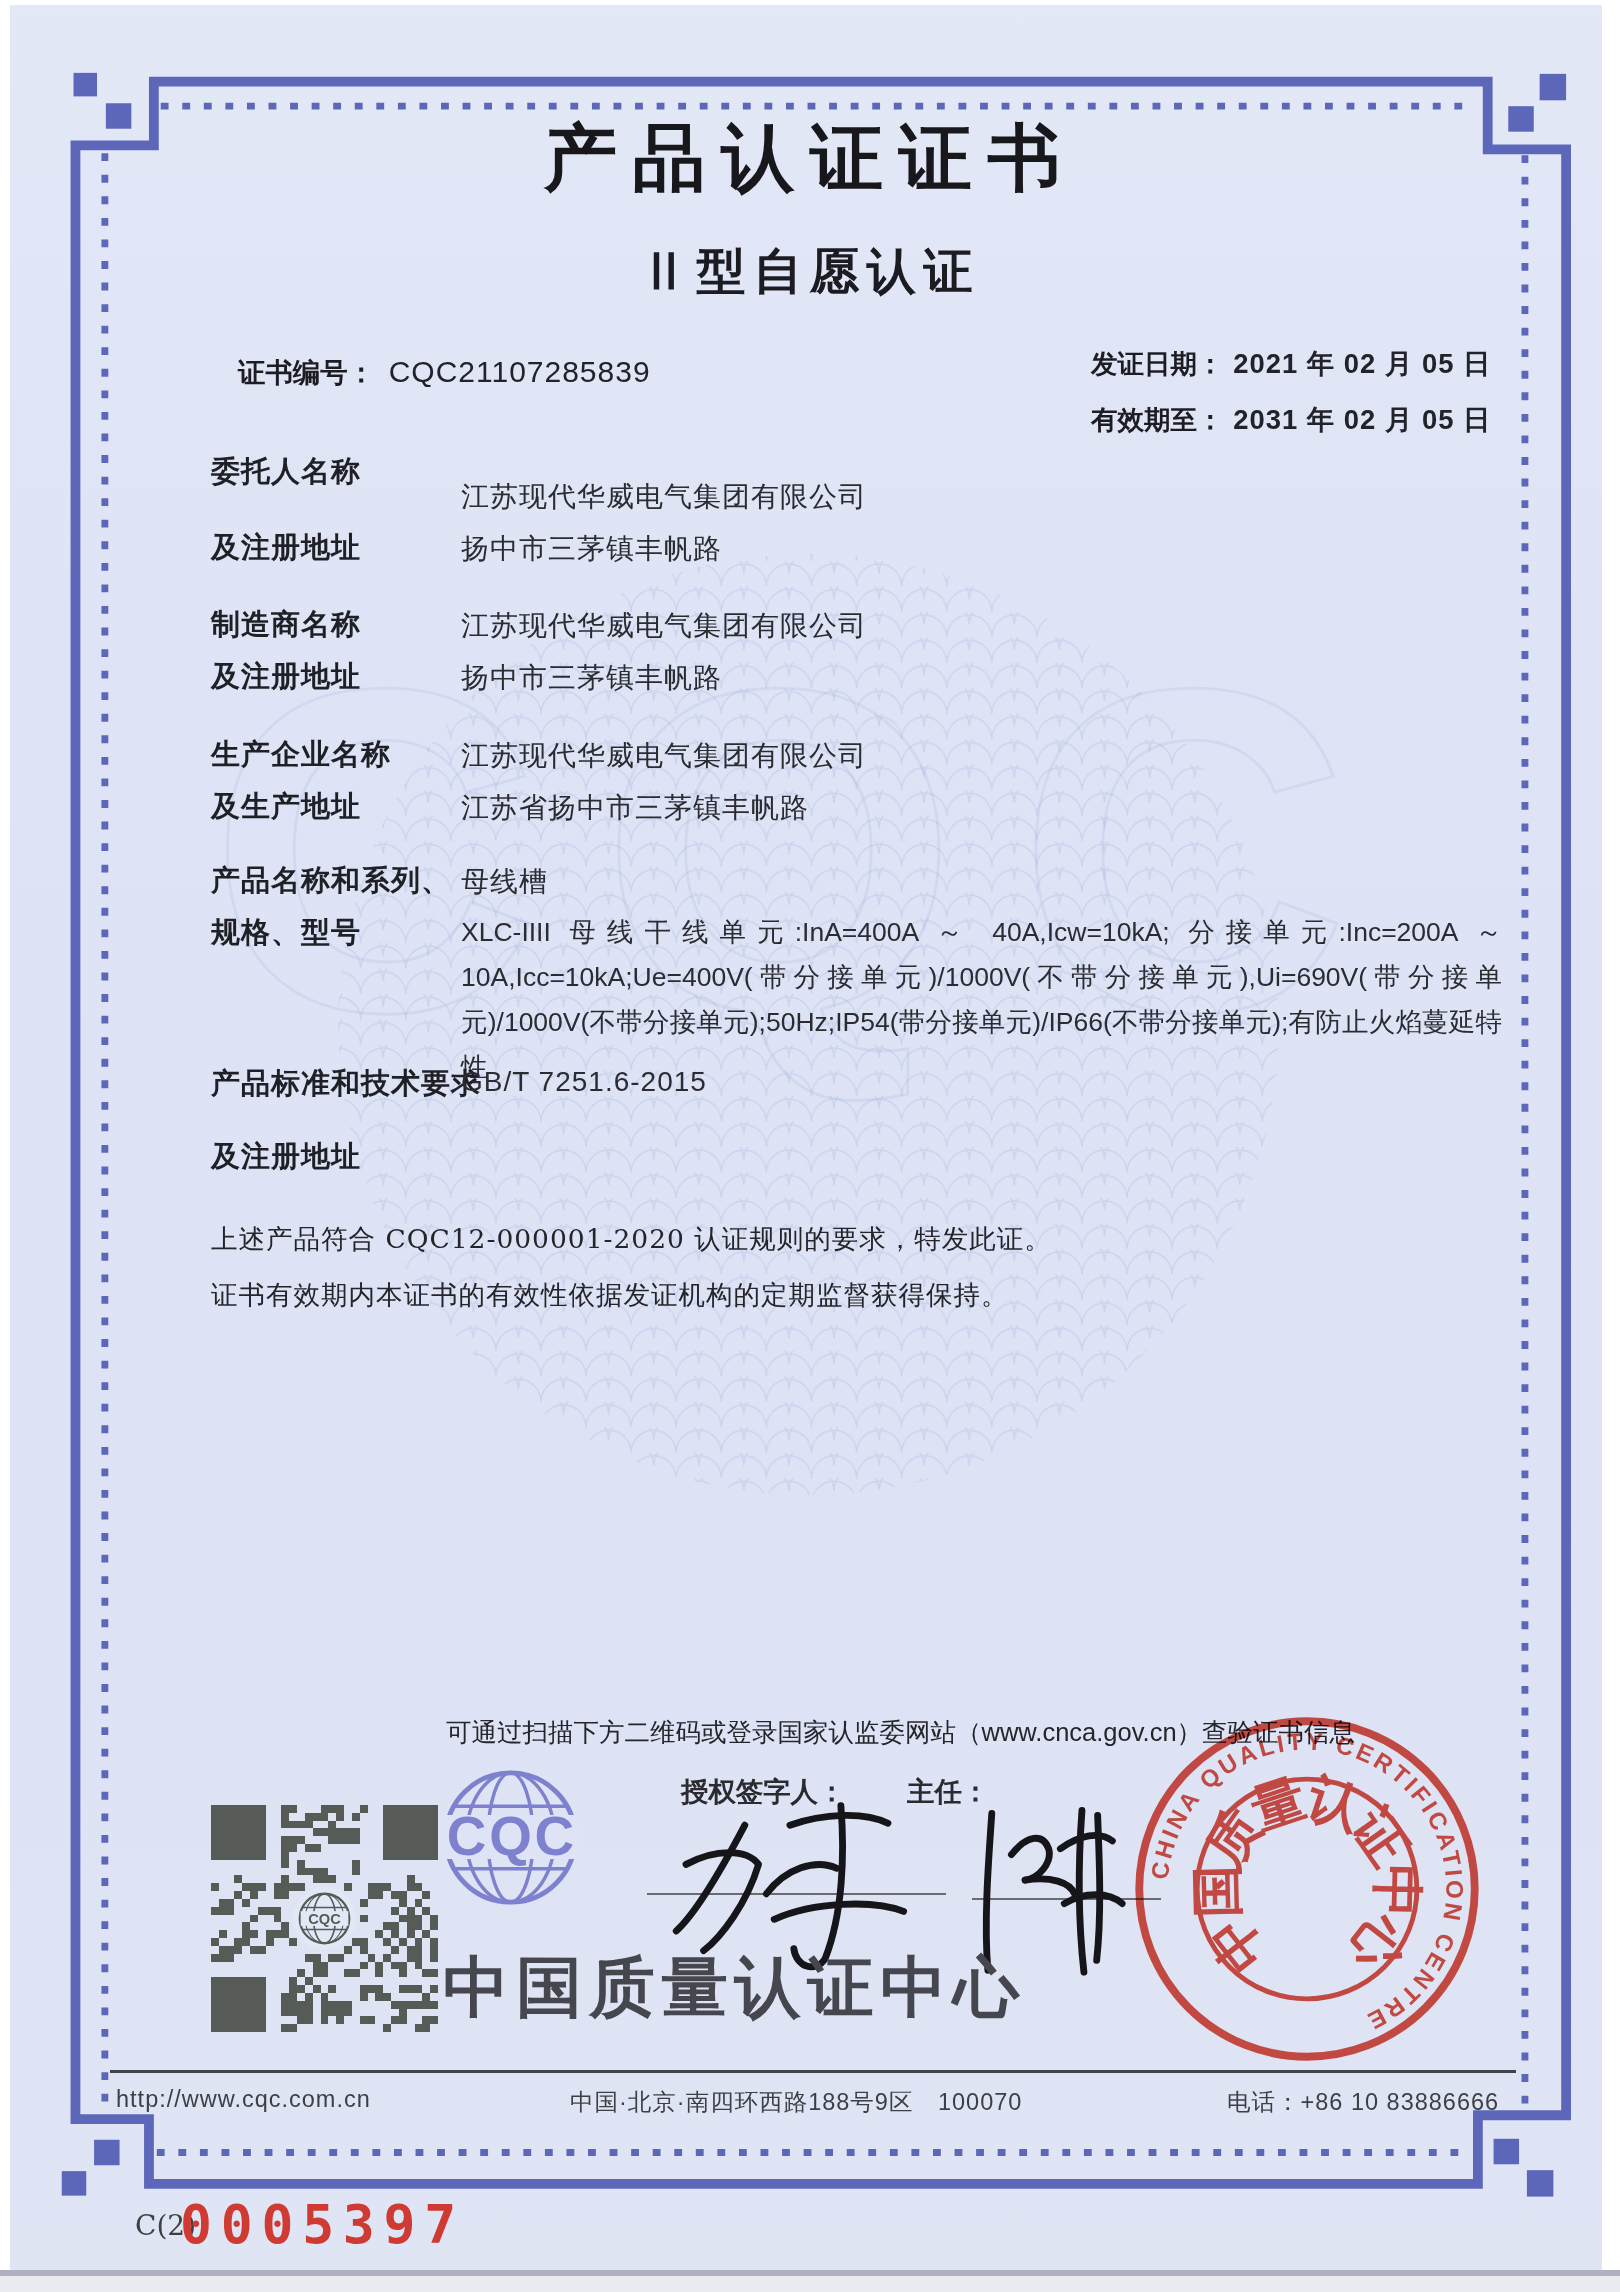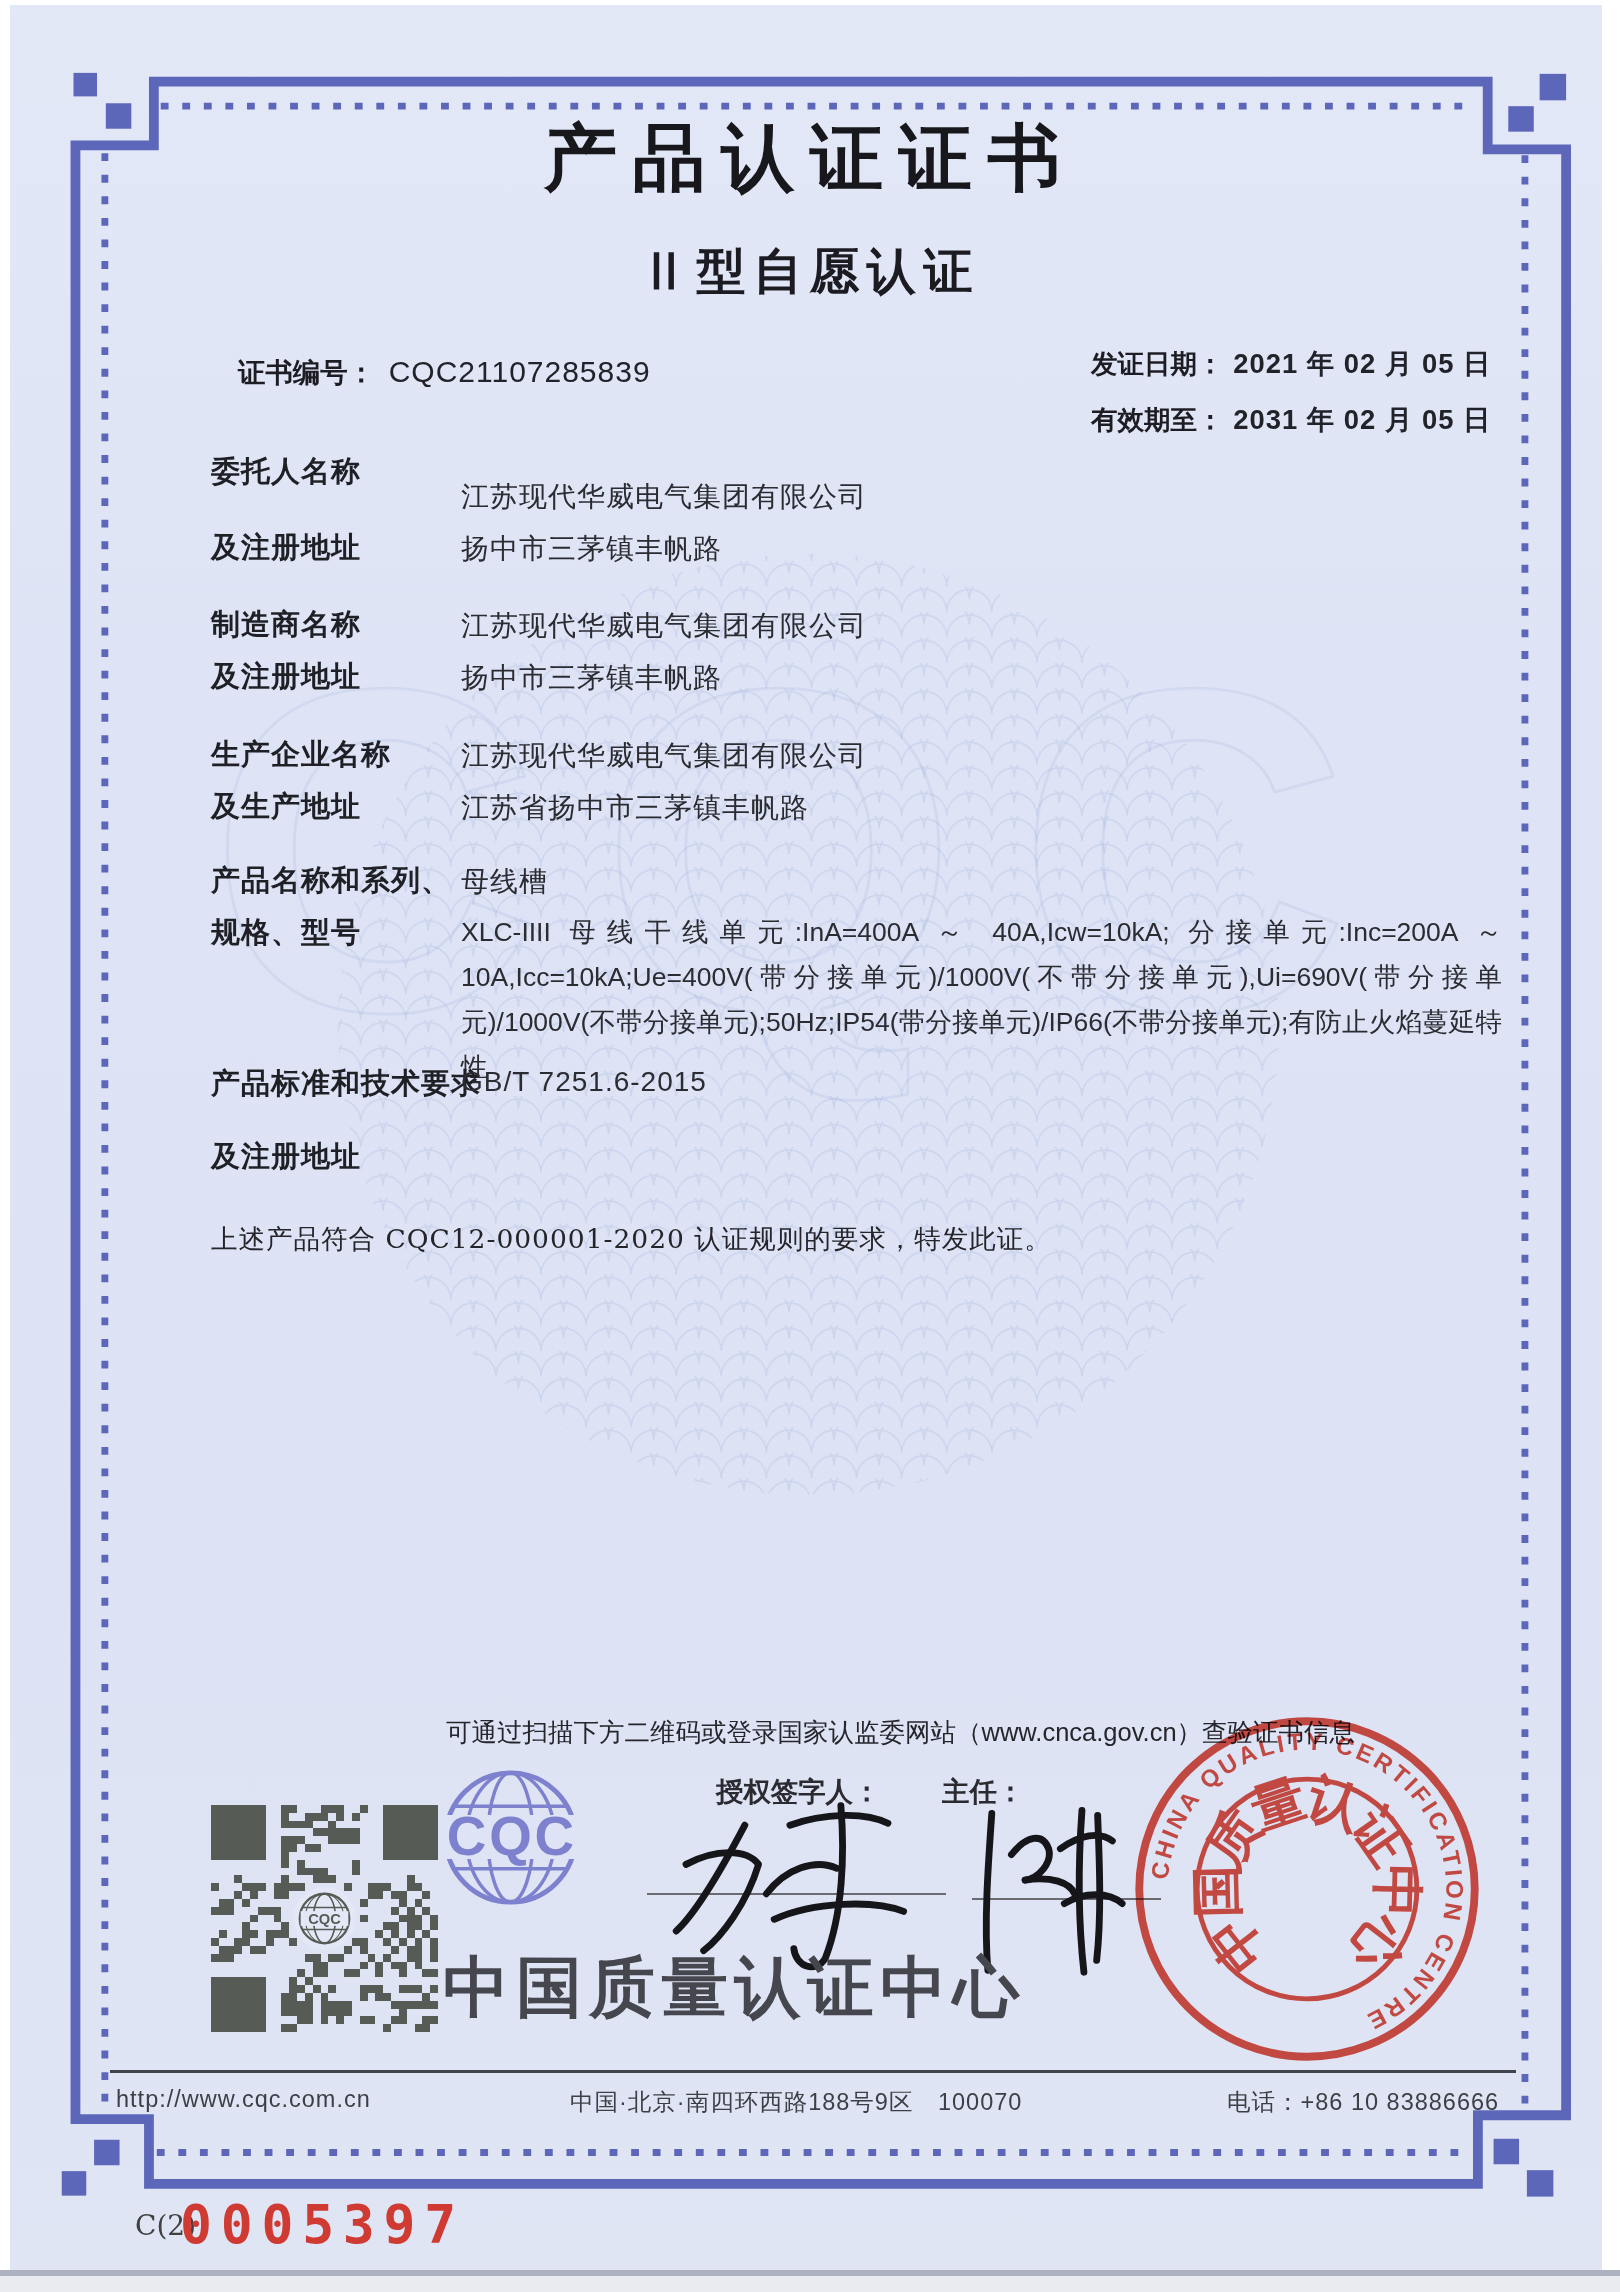--- a/index.html
+++ b/index.html
@@ -17,21 +17,21 @@
   #certno-line{left:238px;top:355px;font-size:27.4px;}
   #certno-line .val{font-family:"Liberation Sans",sans-serif;font-weight:normal;font-size:30px;color:#22222a;margin-left:13.7px;letter-spacing:1px;}
   .date-line{left:1091px;font-size:26.5px;}
   .date-line .val{font-family:"Liberation Sans",sans-serif;font-size:27.4px;color:#22222a;margin-left:9.8px;letter-spacing:1px;}
   .flabel{left:211px;font-size:29px;font-weight:bold;color:#1f1f26;letter-spacing:1px;white-space:nowrap;}
   .fvalue{left:461px;font-size:28px;color:#2b2b32;letter-spacing:1px;white-space:nowrap;}
   #spec-text{left:461px;top:910px;width:1041px;font-size:26.5px;line-height:45px;color:#2b2b32;
              text-align:justify;text-justify:inter-ideograph;white-space:normal;}
   .note{left:211px;font-size:26.5px;letter-spacing:1px;}
   #verify-note{left:446px;top:1715px;font-size:25.5px;color:#25252b;}
-  .sig-label{top:1774px;font-size:27.4px;font-weight:bold;color:#2a2a30;margin-left:35px;}
+  .sig-label{top:1774px;font-size:27.4px;font-weight:bold;color:#2a2a30;}
   .sig-underline{height:2px;background:#6a6a70;}
   #org-name{left:443px;top:1943px;font-size:66px;font-weight:bold;color:#46474e;letter-spacing:6.9px;}
   #footer-rule{left:110px;top:2070px;width:1406px;height:2.9px;background:#41444c;}
   .footer-text{top:2086px;font-size:23.5px;color:#3c3f45;letter-spacing:1px;}
   #serial-prefix{left:90px;top:2209px;font-family:"DejaVu Serif",serif;font-size:28px;color:#404040;margin-left:45px;}
   #serial-number{left:180px;top:2194px;font-family:"DejaVu Sans Mono",monospace;font-weight:bold;
                  font-size:53px;color:#cf3a33;letter-spacing:8.8px;}
   #stamp-svg{left:1101px;top:1683px;width:412px;height:412px;mix-blend-mode:multiply;opacity:.93;}
   .stamp-stroke{fill:none;stroke:#dc4437;}
   .stamp-ring-text{font-family:"Liberation Sans",sans-serif;font-size:24.5px;font-weight:bold;
@@ -116,20 +116,21 @@
   <div class="abs fvalue" style="top:863px">母线槽</div>
   <div class="abs flabel" style="top:913px">规格、型号</div>
   <div class="abs" id="spec-text">XLC-IIII 母线干线单元:InA=400A ～ 40A,Icw=10kA; 分接单元:Inc=200A ～ 10A,Icc=10kA;Ue=400V(带分接单元)/1000V(不带分接单元),Ui=690V(带分接单元)/1000V(不带分接单元);50Hz;IP54(带分接单元)/IP66(不带分接单元);有防止火焰蔓延特性</div>
 
   <div class="abs flabel" style="top:1064px">产品标准和技术要求</div>
   <div class="abs fvalue" style="top:1066px">GB/T 7251.6-2015</div>
 
   <div class="abs flabel" style="top:1137px">及注册地址</div>
 
   <div class="abs kai note" style="top:1221px">上述产品符合 CQC12-000001-2020 认证规则的要求，特发此证。</div>
+  <div class="abs kai note" style="top:1277px">证书有效期内本证书的有效性依据发证机构的定期监督获得保持。</div>
 
   <div class="abs" id="verify-note">可通过扫描下方二维码或登录国家认监委网站（www.cnca.gov.cn）查验证书信息</div>
 
   <div class="abs" id="qr-wrap">
     <svg id="qr-svg" viewBox="0 0 29 29" width="227" height="227" shape-rendering="crispEdges">
       <g id="qr-modules">
           <rect x="9" y="0" width="1" height="1"></rect>
           <rect x="10" y="0" width="1" height="1"></rect>
           <rect x="14" y="0" width="1" height="1"></rect>
           <rect x="15" y="0" width="1" height="1"></rect>

